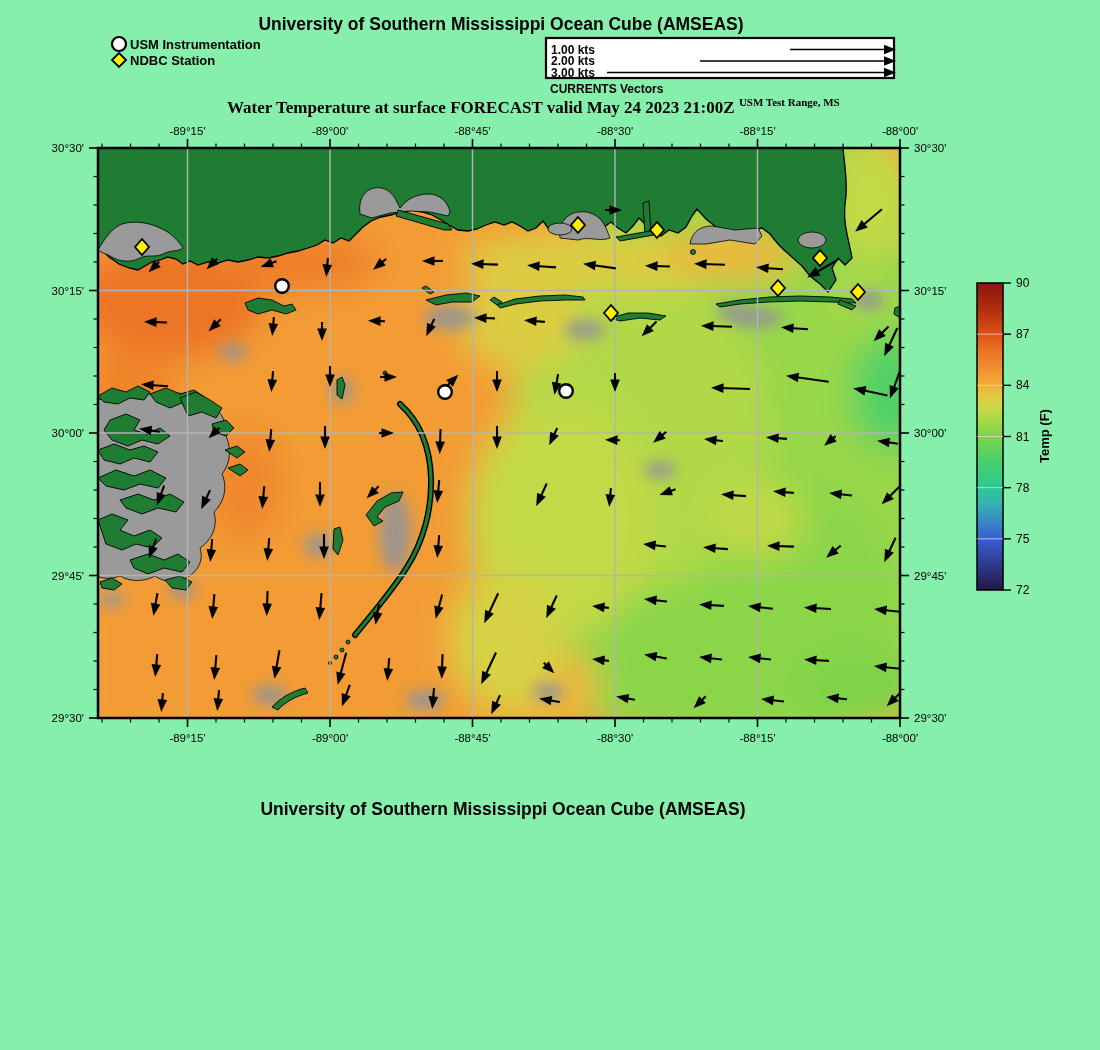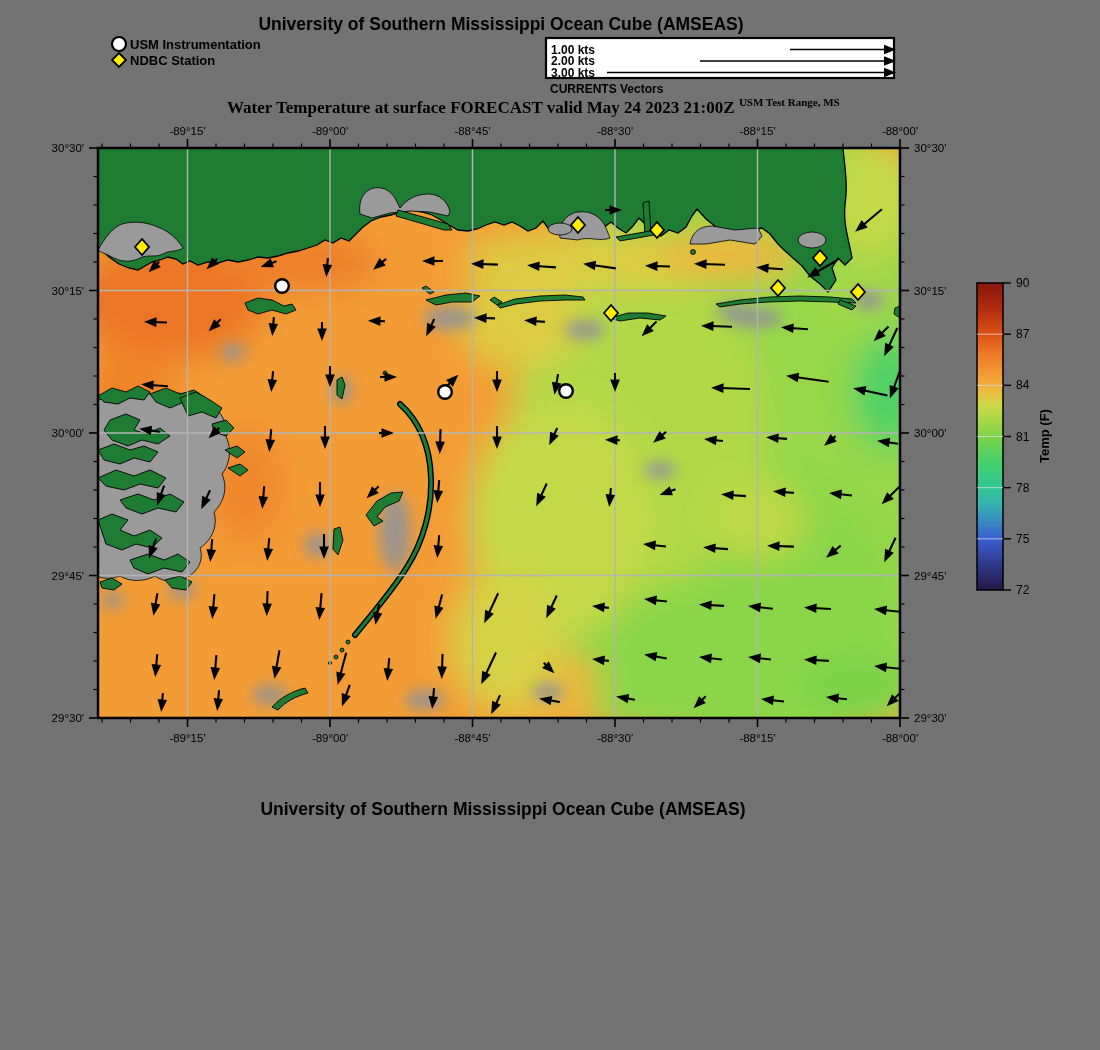--- a/index.html
+++ b/index.html
@@ -1,16 +1,16 @@
 <!DOCTYPE html>
 <html><head>
 <meta charset="utf-8">
 <style>
   html,body{margin:0;padding:0;background:#ffffff;}
-  #page{position:relative;width:1100px;height:1050px;background:#737373;overflow:hidden;}
+  #page{position:relative;width:1100px;height:1050px;background:#86efac;overflow:hidden;}
   svg{font-family:"Liberation Sans",sans-serif;}
   .serif{font-family:"Liberation Serif",serif;}
   text{fill:#000;}
 </style>
 </head>
 <body>
 
 <div id="page">
   <svg id="plot" width="1100" height="1050" viewBox="0 0 1100 1050">
 

